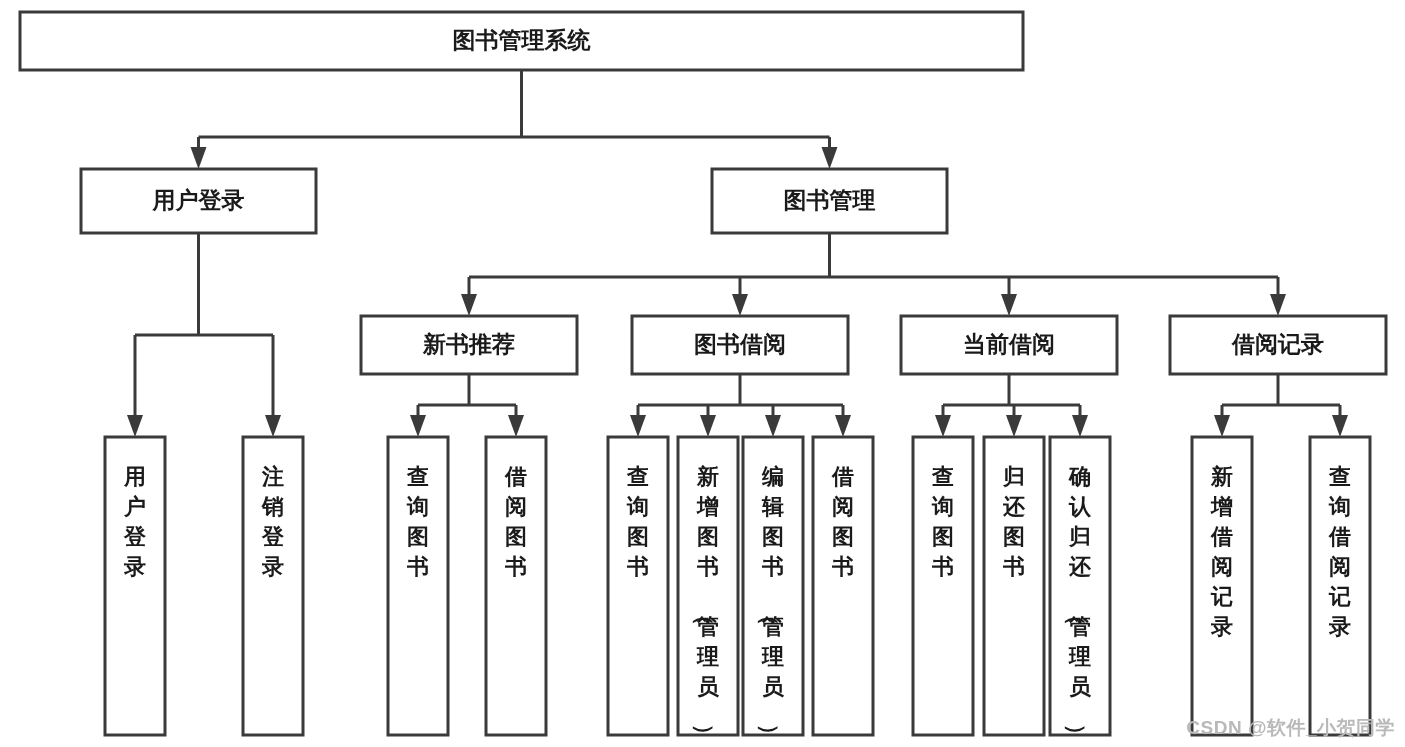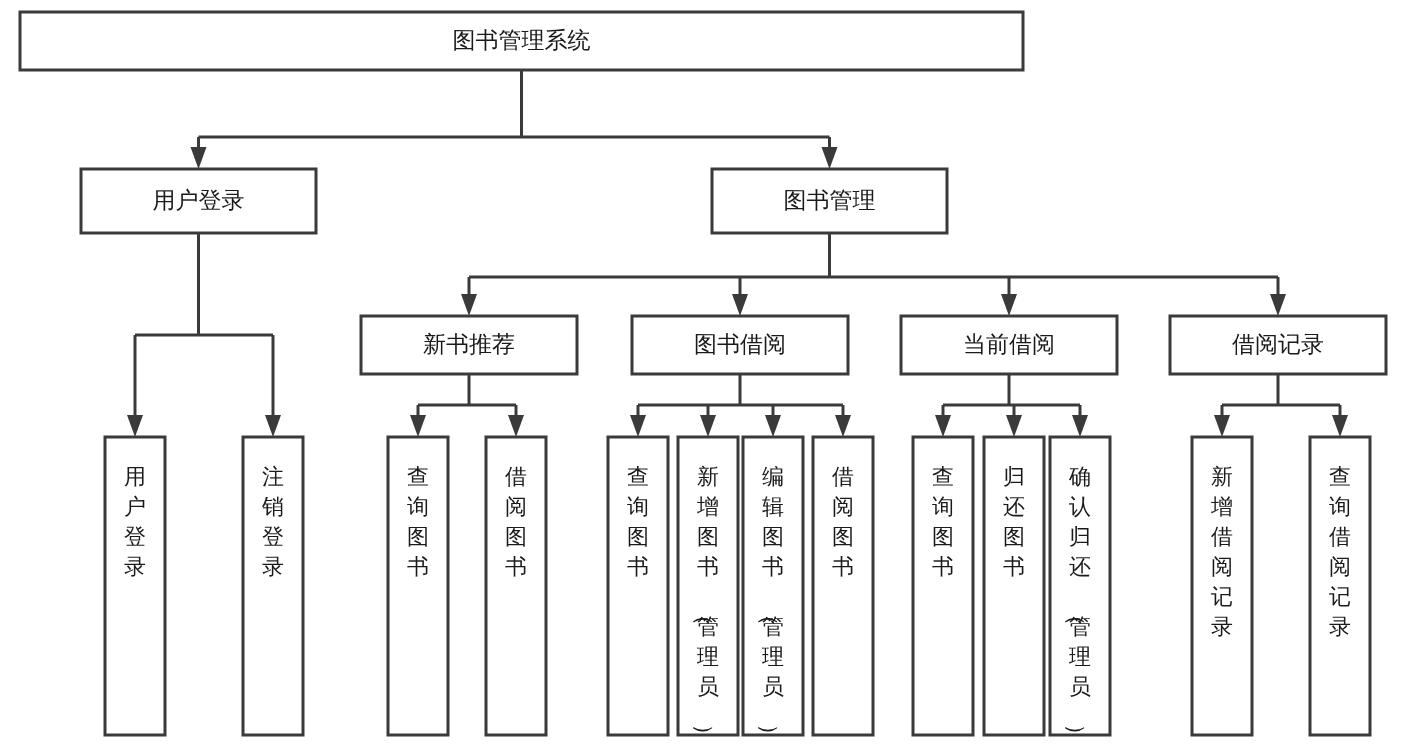--- a/index.html
+++ b/index.html
@@ -2,21 +2,21 @@
 <html><head>
 <meta charset="utf-8">
 <title>图书管理系统 功能结构图</title>
 <style>
   html,body{margin:0;padding:0;background:#ffffff;}
   body{
     width:1405px;height:747px;overflow:hidden;
     font-family:"Liberation Sans","DejaVu Sans",sans-serif;
     -webkit-font-smoothing:antialiased;
   }
-  #diagram-root{position:relative;width:1405px;height:747px;background:#fff;}
+  #diagram-root{position:relative;width:1405px;height:747px;background:#fff;font-weight:bold;}
   svg#tree-svg{position:absolute;left:0;top:0;width:1405px;height:747px;display:block;}
 
   .node-box{
     fill:#ffffff;
     stroke:#3a3a3a;
     stroke-width:3;
   }
   .node-label{
     fill:#1a1a1a;
     font-family:"Liberation Sans","DejaVu Sans",sans-serif;
@@ -198,13 +198,14 @@
         <g>
           <rect class="node-box" x="1192" y="437" width="60" height="298"></rect>
           <text class="node-label vertical" x="1222" y="478"><tspan x="1222" dy="0">新</tspan><tspan x="1222" dy="30">增</tspan><tspan x="1222" dy="30">借</tspan><tspan x="1222" dy="30">阅</tspan><tspan x="1222" dy="30">记</tspan><tspan x="1222" dy="30">录</tspan></text>
         </g>
         <g>
           <rect class="node-box" x="1310" y="437" width="60" height="298"></rect>
           <text class="node-label vertical" x="1340" y="478"><tspan x="1340" dy="0">查</tspan><tspan x="1340" dy="30">询</tspan><tspan x="1340" dy="30">借</tspan><tspan x="1340" dy="30">阅</tspan><tspan x="1340" dy="30">记</tspan><tspan x="1340" dy="30">录</tspan></text>
         </g>
       </g>
   </svg>
+  <div class="watermark">CSDN @软件_小贺同学</div>
 </div>
 
 </body></html>

